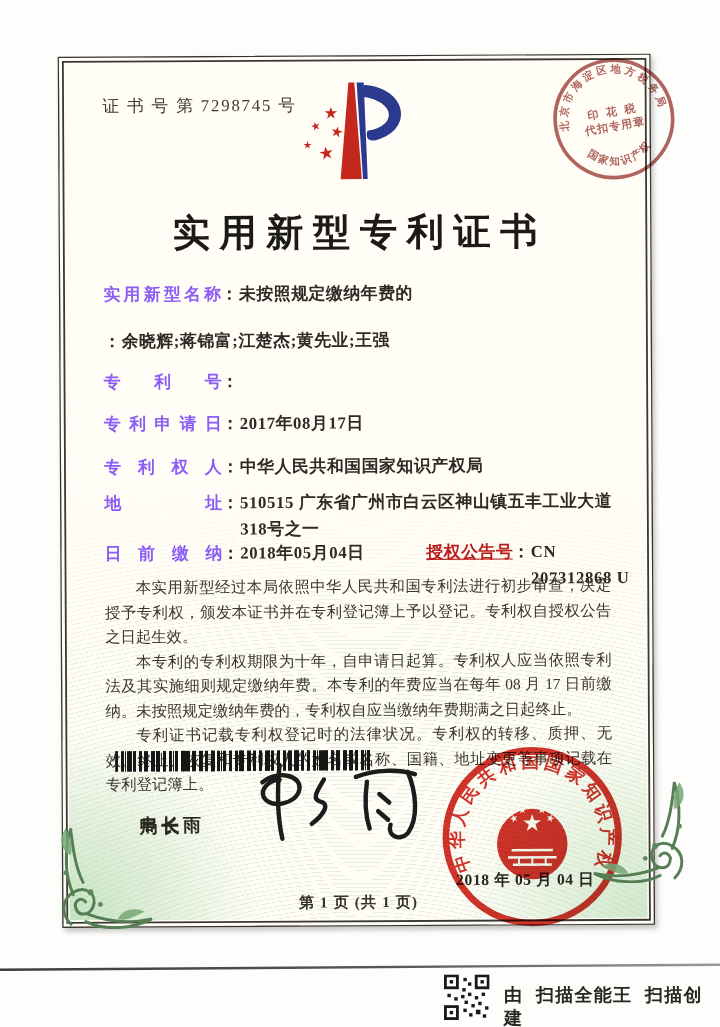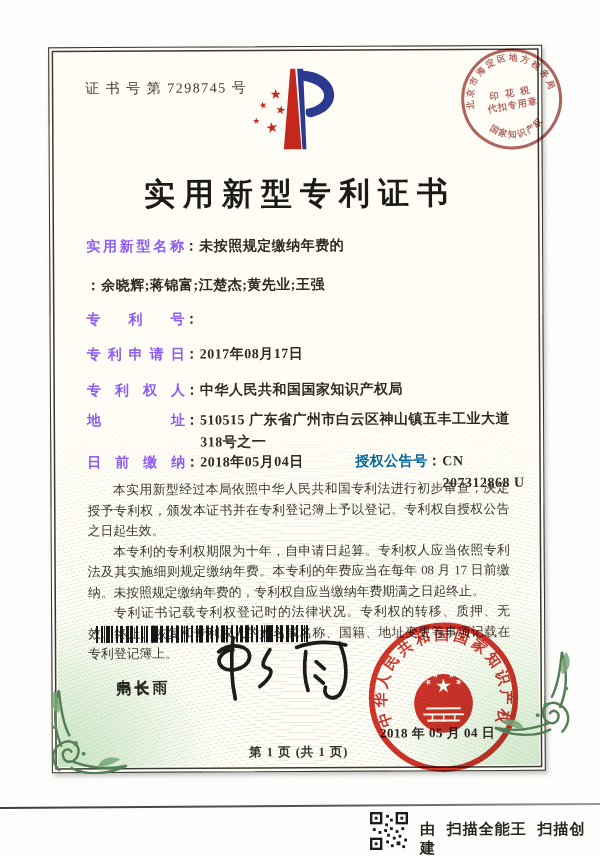--- a/index.html
+++ b/index.html
@@ -38,21 +38,21 @@
 
   
   .frow{position:absolute;left:36px;right:18px;display:flex;font-size:14px;line-height:22px;}
   .f-label{width:98px;flex:none;font-weight:700;text-align:justify;text-align-last:justify;color:#8b5cf6;}
   .f-colon{flex:none;width:15px;font-weight:700;color:#2e2b25;}
   .f-value{font-weight:600;letter-spacing:.5px;color:#2e2b25;}
   .fr-name{top:188px}.fr-inv{top:227px}.fr-pno{top:261px}.fr-fdate{top:296px}
   .fr-patentee{top:332px}.fr-addr{top:362px}.fr-grant{top:404px}
   .grant-left{display:flex;width:268px;flex:none;}
   .grant-right{display:flex;}
-  .f-label-sm{width:72px;flex:none;font-weight:700;text-align:justify;text-align-last:justify;color:#0369a1;}
+  .f-label-sm{width:72px;flex:none;font-weight:700;text-align:justify;text-align-last:justify;color:#b91c1c;text-decoration:underline;}
 
   
   .paras{position:absolute;left:36px;right:34px;top:432px;font-size:12.8px;line-height:20.5px;text-align:justify;color:#3a362e;}
   .paras p{margin:0;text-indent:2em;}
 
   
   .barcode{
     position:absolute;left:44px;top:578px;width:214px;height:17px;
     background:
       repeating-linear-gradient(90deg,#161616 0 2px,transparent 2px 5px),

